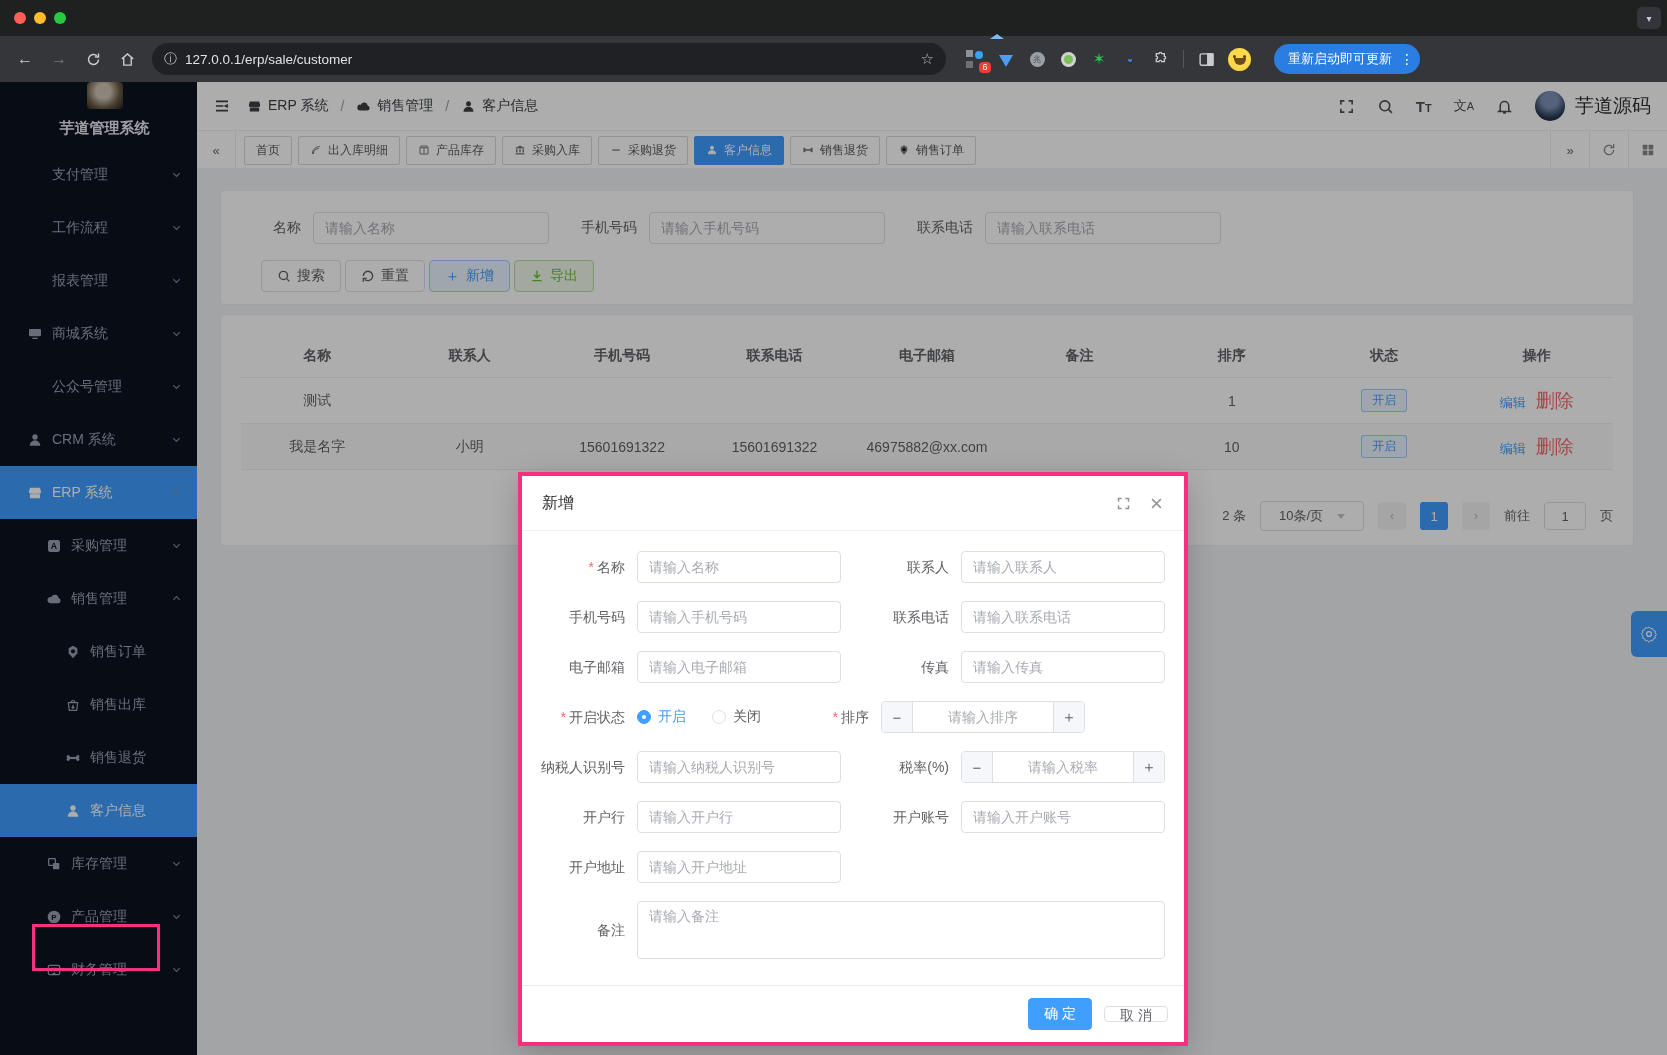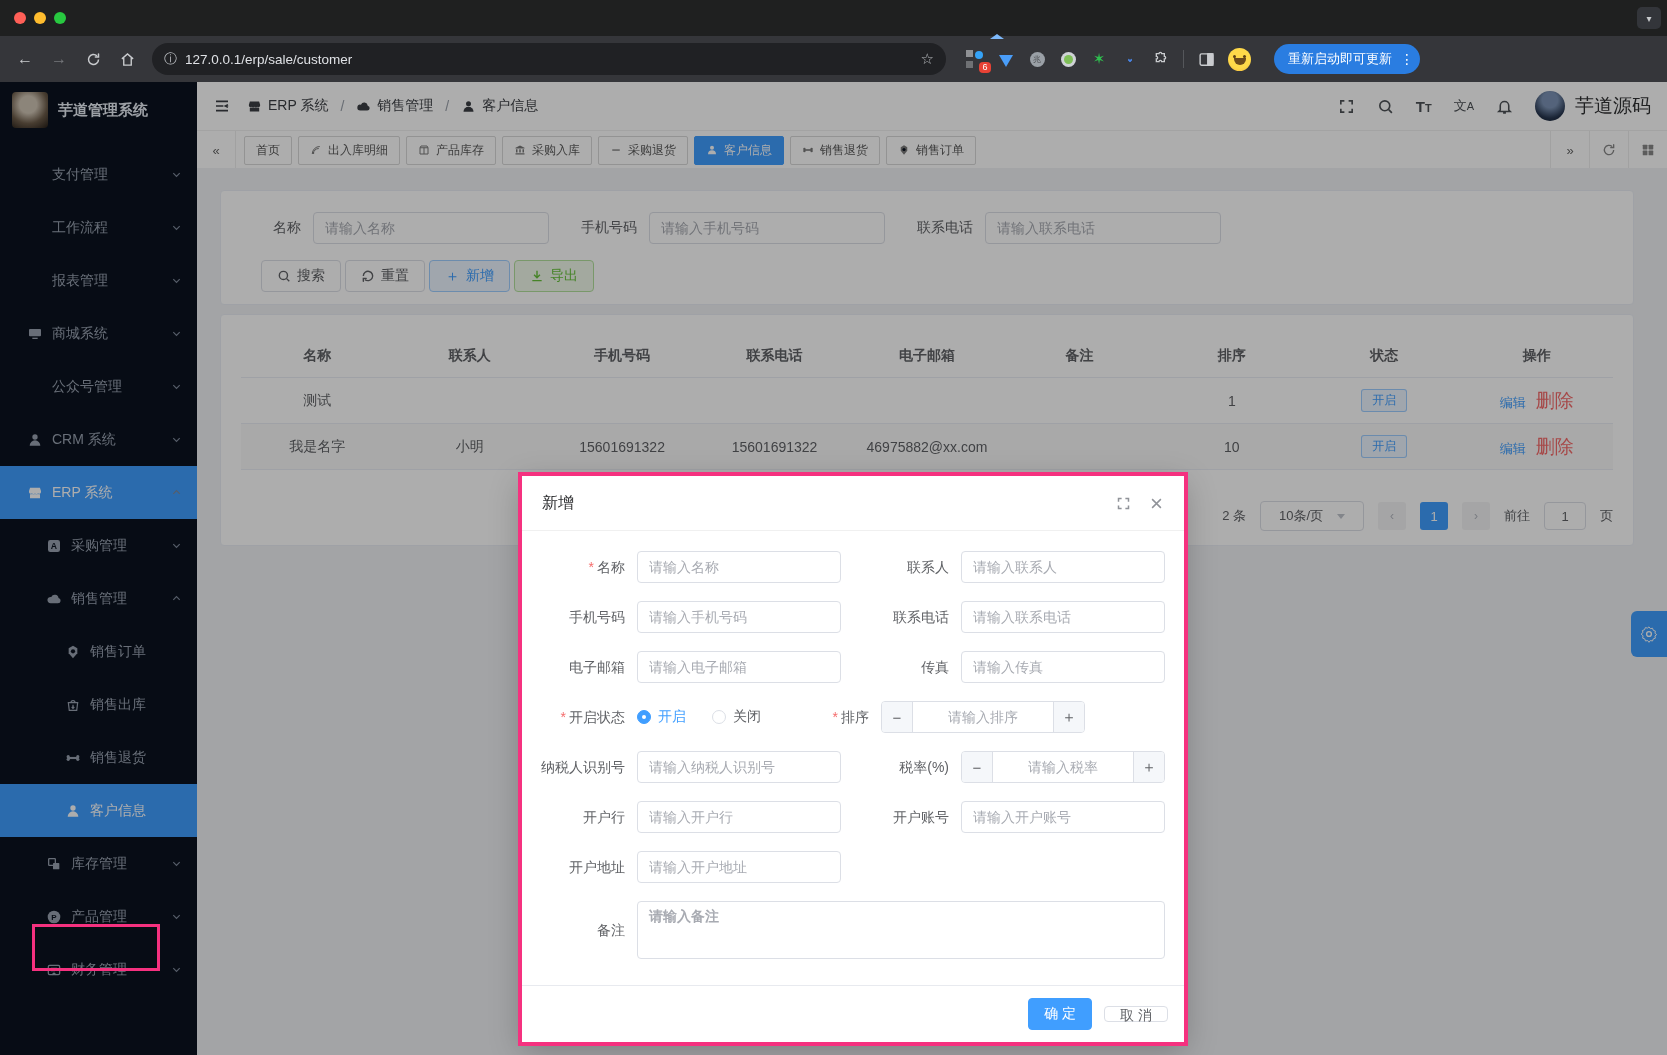--- a/index.html
+++ b/index.html
@@ -47,21 +47,21 @@
   .updatepill{background:#2a7de1;color:#fff;border-radius:16px;height:30px;display:flex;align-items:center;
       gap:8px;padding:0 6px 0 14px;font-size:13px;margin-left:10px;}
   .updatepill .kebab{font-size:14px;letter-spacing:0;}
 
   
   .app{position:absolute;left:0;top:82px;right:0;bottom:0;}
   .overlay{position:absolute;left:0;top:82px;right:0;bottom:0;background:rgba(0,0,0,0.32);z-index:10;pointer-events:none;}
 
   
   .sidebar{position:absolute;left:0;top:0;bottom:0;width:197px;background:#0b131f;color:#9aa3b2;overflow:hidden;}
-  .logo-row{height:56px;display:flex;align-items:center;gap:10px;padding-left:12px;}
+  .logo-row{height:56px;display:flex;align-items:center;gap:10px;padding-left:12px;flex-direction:column;}
   .logo-img{width:36px;height:36px;border-radius:4px;background:radial-gradient(circle at 45% 35%,#cfc4b4 0 28%,#6b5b49 62%,#241d17);}
   .logo-title{color:#e8edf5;font-size:15px;font-weight:bold;}
   .menu{position:absolute;left:0;top:66px;right:0;}
   .mi{position:relative;height:53px;display:flex;align-items:center;gap:9px;font-size:14px;}
   .mi .chev{position:absolute;right:14px;font-size:10px;color:#7f8struct;}
   .mi .chev{color:#7f8a9c;}
   .mi.active{background:#409eff;color:#fff;}
   .mi .micon{width:16px;height:16px;}
   .lv0{padding-left:27px;} .lv1{padding-left:46px;} .lv2{padding-left:65px;}
 
@@ -135,21 +135,21 @@
   .m-hicons .i{width:15px;height:15px;}
   .m-body{padding:20px 15px 0 6px;}
   .frow{display:flex;margin-bottom:18px;align-items:flex-start;}
   .fitem{display:flex;align-items:center;}
   .flabel{width:97px;text-align:right;font-size:14px;color:#606266;padding-right:12px;flex:none;line-height:32px;}
   .fitem.right .flabel{width:108px;}
   .req{color:#f56c6c;margin-right:3px;}
   .minput{width:204px;height:32px;border:1px solid #dcdfe6;border-radius:4px;padding:0 11px;font-size:14px;
       color:#606266;box-sizing:border-box;font-family:inherit;}
   .mtextarea{width:528px;height:58px;border:1px solid #dcdfe6;border-radius:4px;padding:6px 11px;font-size:14px;
-      color:#606266;box-sizing:border-box;resize:none;font-family:inherit;font-weight:bold;}
+      color:#606266;box-sizing:border-box;resize:none;font-family:inherit;}
   .stepper{width:204px;height:32px;border:1px solid #dcdfe6;border-radius:4px;display:flex;box-sizing:border-box;overflow:hidden;}
   .stepbtn{width:30px;background:#f5f7fa;color:#606266;display:flex;align-items:center;justify-content:center;
       font-size:15px;flex:none;}
   .stepbtn.minus{border-right:1px solid #dcdfe6;} .stepbtn.plus{border-left:1px solid #dcdfe6;}
   .stepin{flex:1;border:none;text-align:center;font-size:14px;color:#606266;min-width:0;font-family:inherit;outline:none;}
   .radios{display:flex;align-items:center;gap:26px;height:32px;}
   .radio{display:flex;align-items:center;gap:7px;font-size:14px;color:#606266;}
   .rdot{width:14px;height:14px;border-radius:50%;border:1px solid #dcdfe6;box-sizing:border-box;background:#fff;}
   .radio.checked .rdot{background:#409eff;border-color:#409eff;position:relative;}
   .radio.checked .rdot:after{content:"";position:absolute;left:4px;top:4px;width:4px;height:4px;border-radius:50%;background:#fff;}

